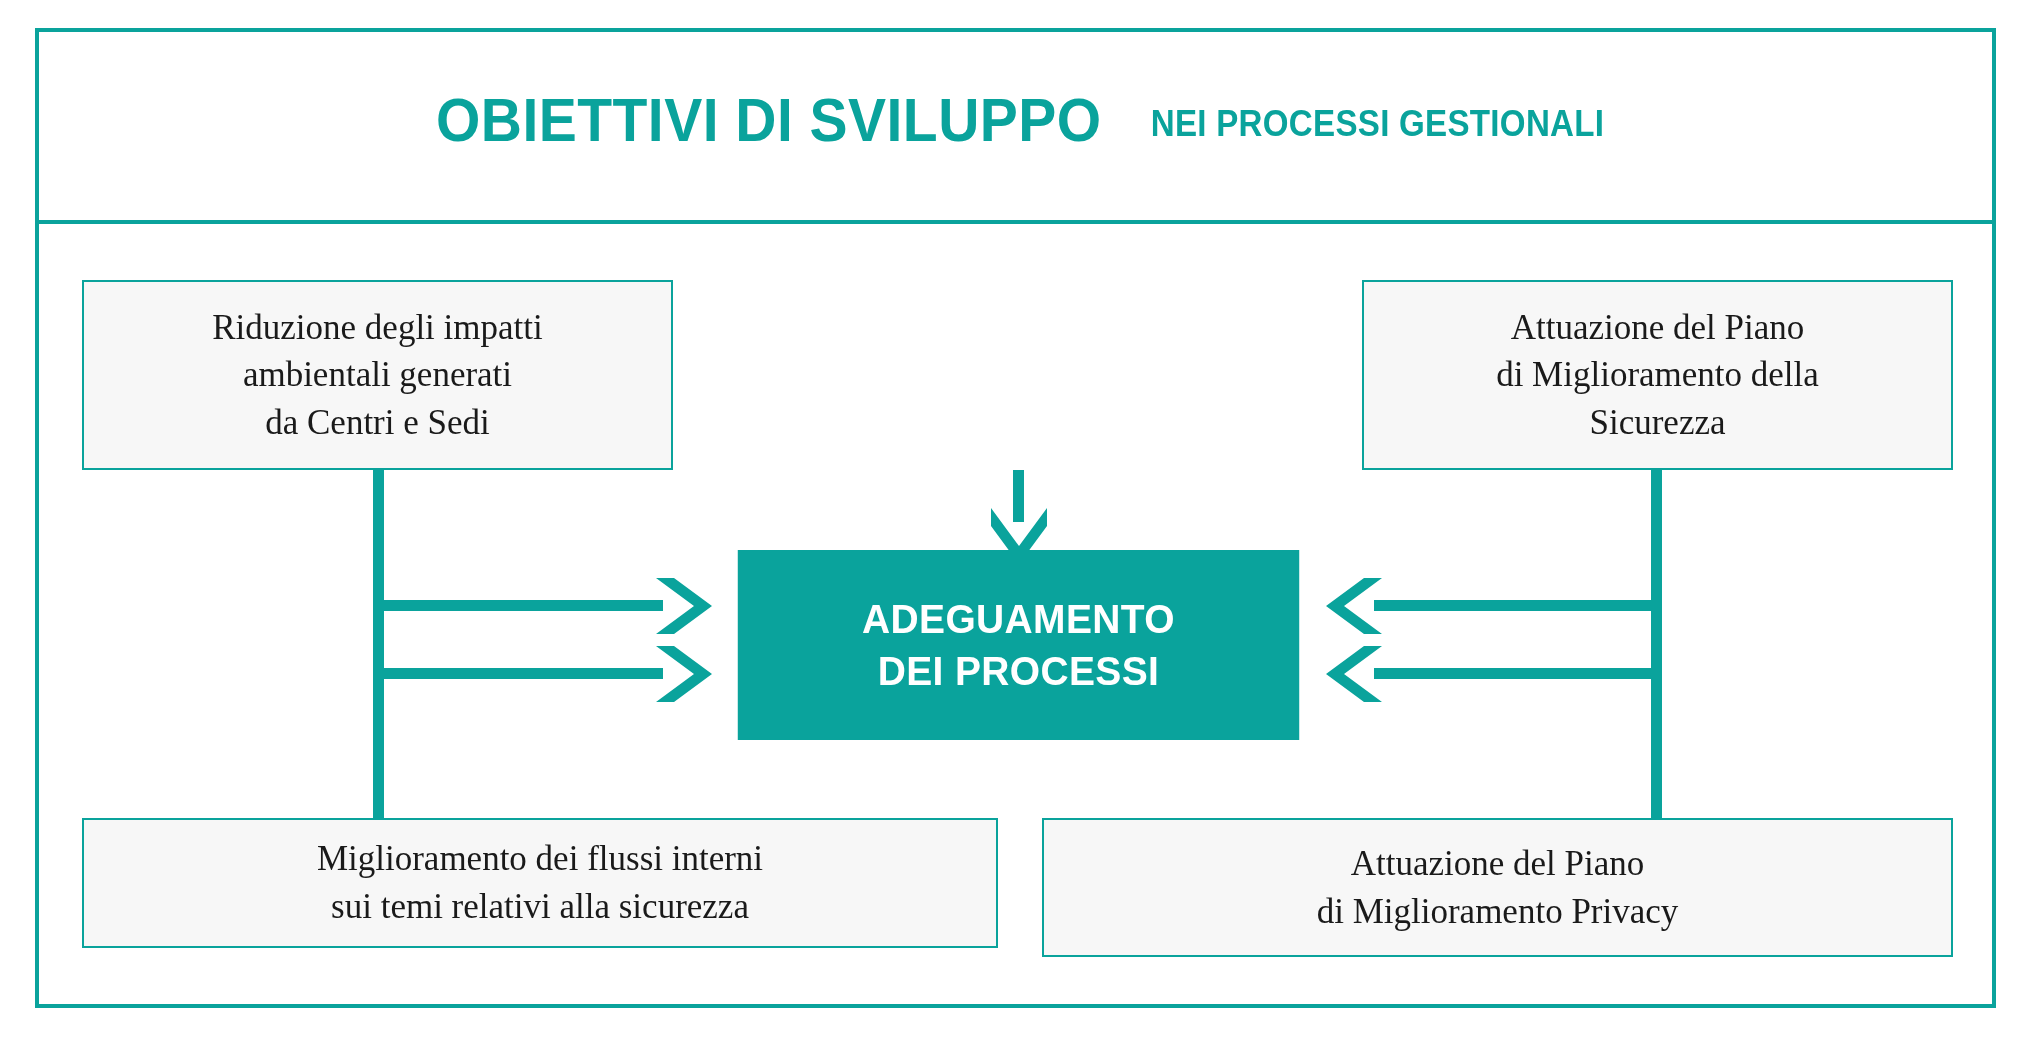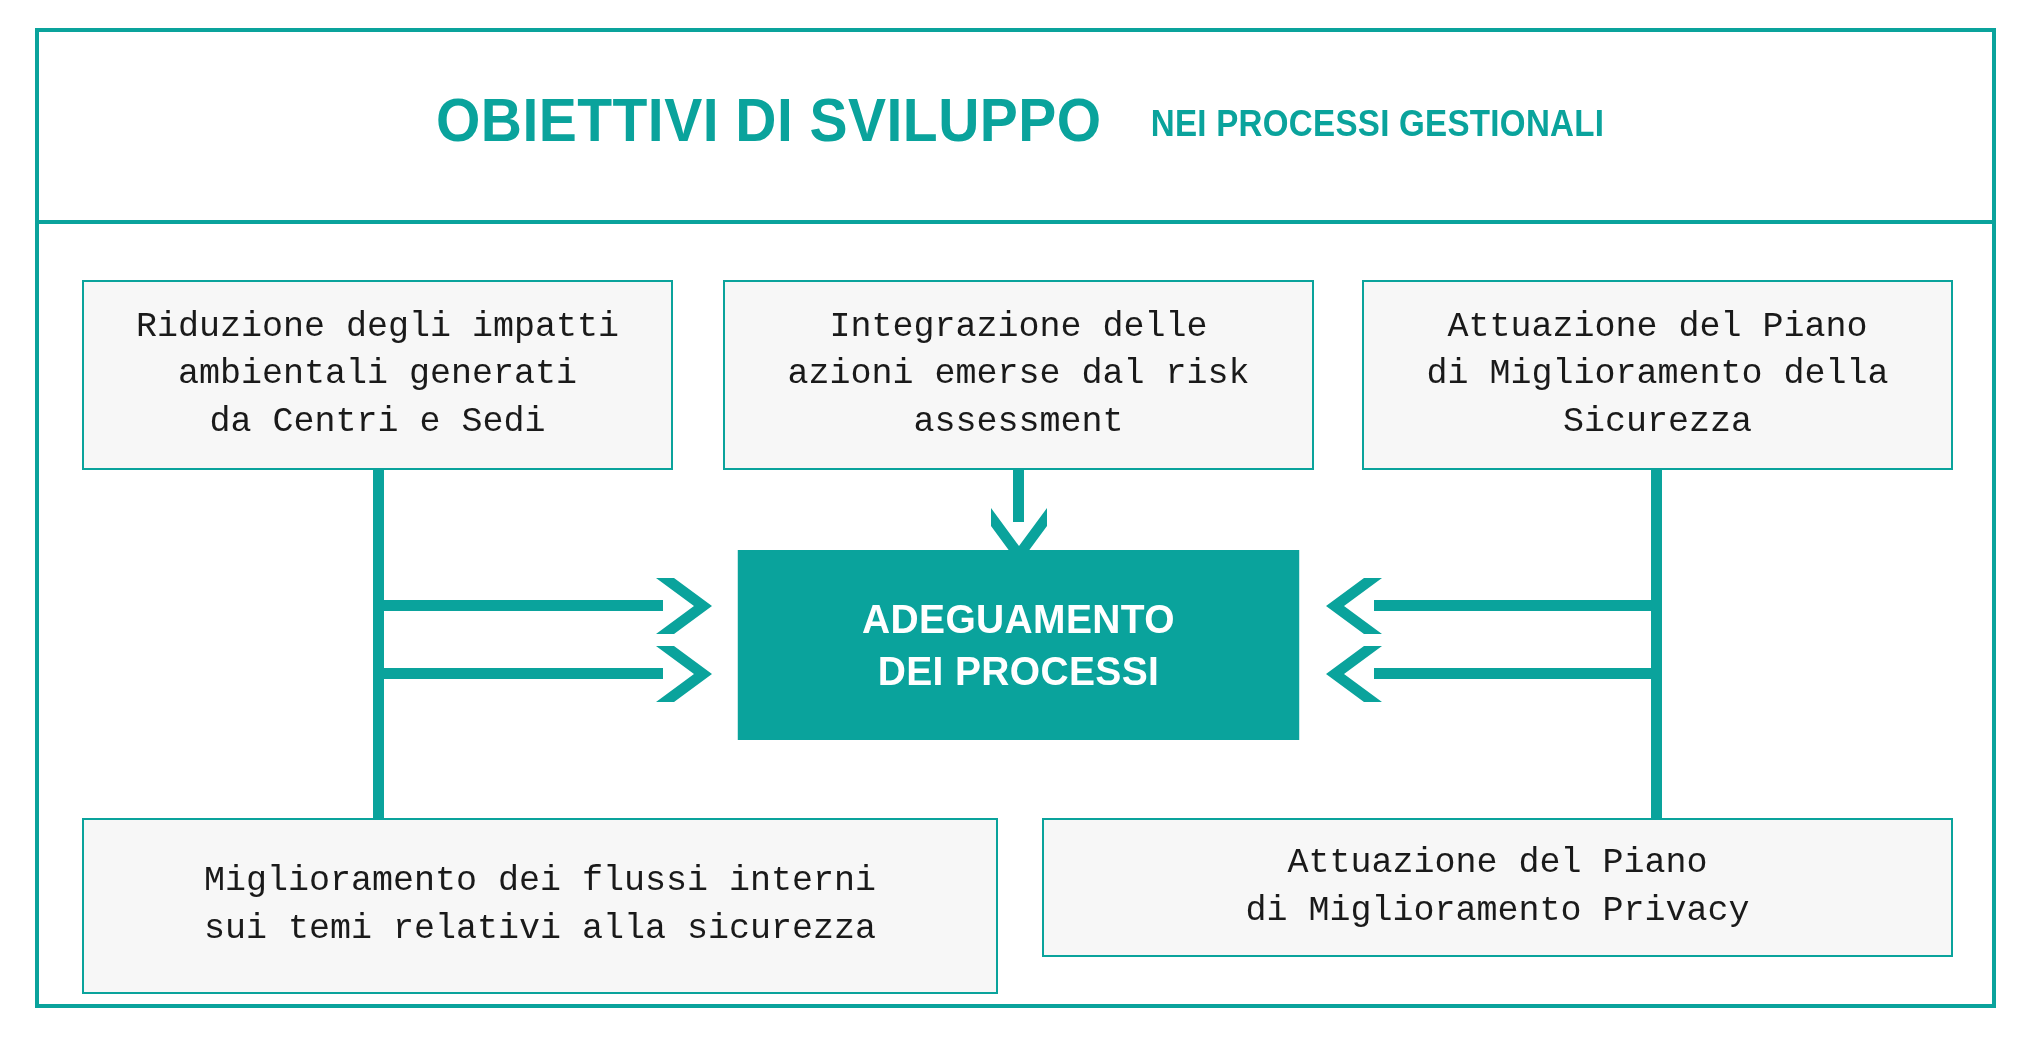--- a/index.html
+++ b/index.html
@@ -72,34 +72,34 @@
   .node-box {
     position: absolute;
     box-sizing: border-box;
     background: #F7F7F7;
     border: 2px solid #0AA39C;
     display: flex;
     align-items: center;
     justify-content: center;
     text-align: center;
     color: #1A1A1A;
-    font-family: Liberation Mono, monospace;
+    font-family: Liberation Serif, serif;
     font-size: 35px;
     line-height: 1.36;
     padding: 16px 10px;
     white-space: pre-line;
   }
 
   
   .box-top-1 { left: 82px;   top: 280px;  width: 591px; height: 190px; }
   .box-top-2 { left: 723px;  top: 280px;  width: 591px; height: 190px; }
   .box-top-3 { left: 1362px; top: 280px;  width: 591px; height: 190px; }
 
   
-  .box-bot-1 { left: 82px;   top: 818px;  width: 916px; height: 176px; }
+  .box-bot-1 { left: 82px;   top: 818px;  width: 916px; height: 130px; }
   .box-bot-2 { left: 1042px; top: 818px;  width: 911px; height: 139px; }
 
   
   .center-box {
     position: absolute;
     left: 723px;
     top: 550px;
     width: 591px;
     height: 190px;
     background: #0AA39C;
@@ -169,23 +169,20 @@
 
   <div class="conn conn-v" style="left:1013px; top:470px; height:52px;"></div>
   <svg class="arrow-svg" style="left:985px; top:500px;" width="68" height="58" viewBox="0 0 68 58">
     <path d="M 6 8 L 34 46 L 62 8 L 62 26 L 34 64 L 6 26 Z" fill="#0AA39C"></path>
   </svg>
 
   <div class="node-box box-top-1">Riduzione degli impatti
 ambientali generati
 da Centri e Sedi</div>
 
-  <div class="node-box box-top-2">Integrazione delle
-azioni emerse dal risk
-assessment</div>
 
   <div class="node-box box-top-3">Attuazione del Piano
 di Miglioramento della
 Sicurezza</div>
 
   <div class="center-box">ADEGUAMENTO
 DEI PROCESSI</div>
 
   <div class="node-box box-bot-1">Miglioramento dei flussi interni
 sui temi relativi alla sicurezza</div>

